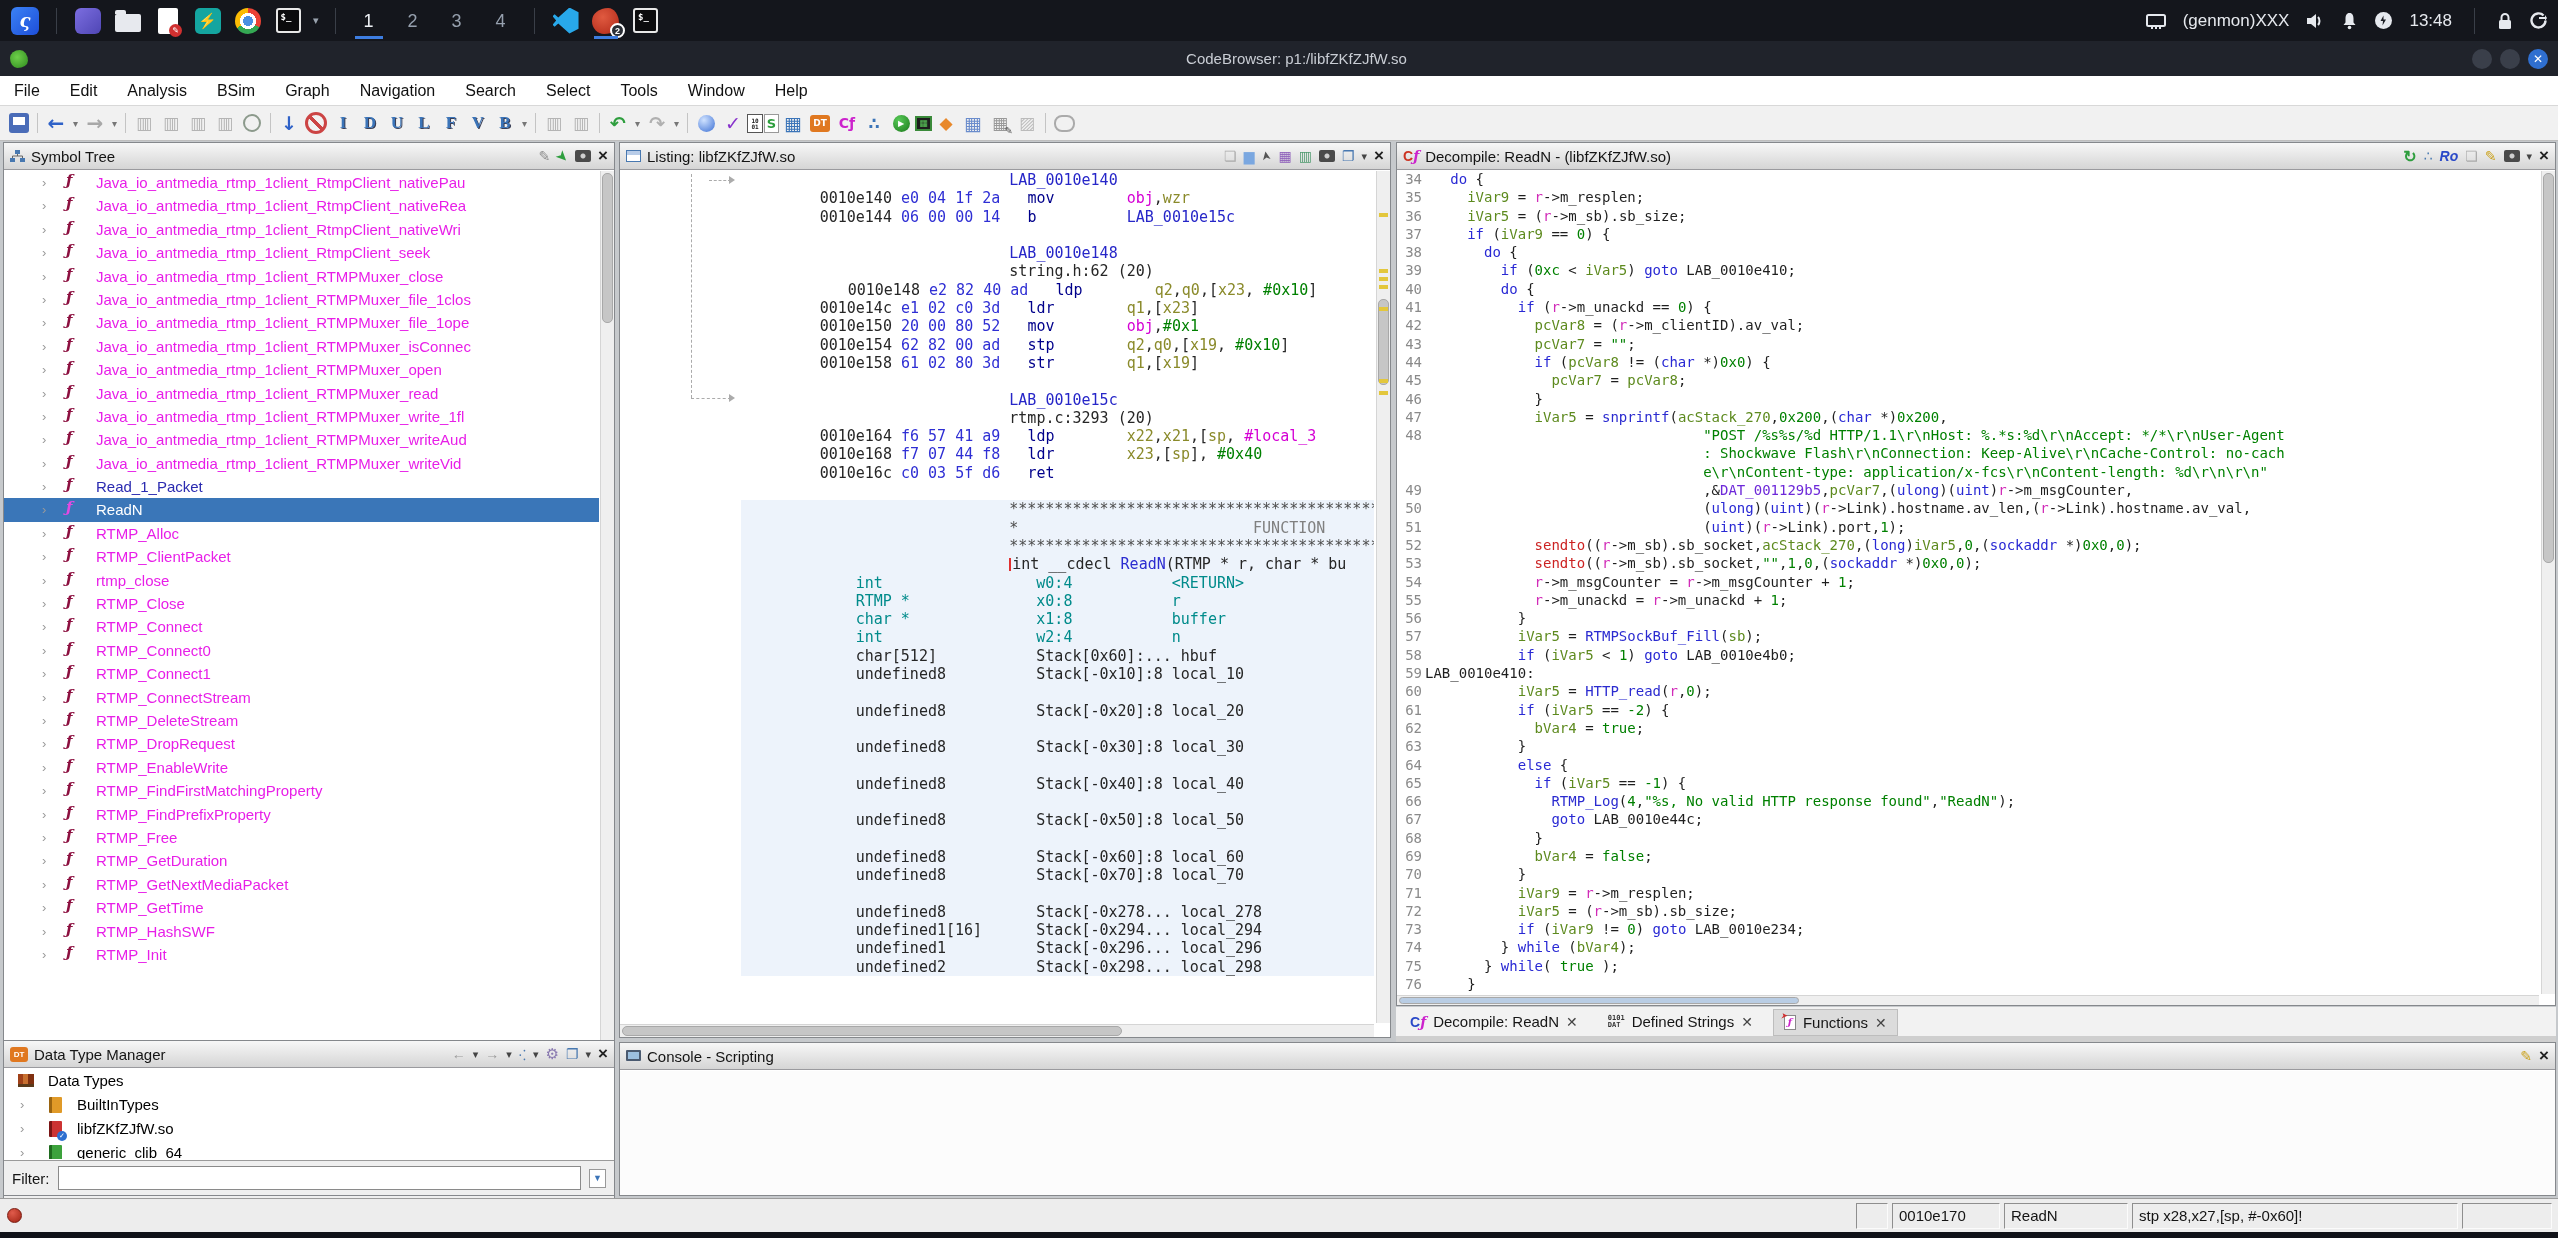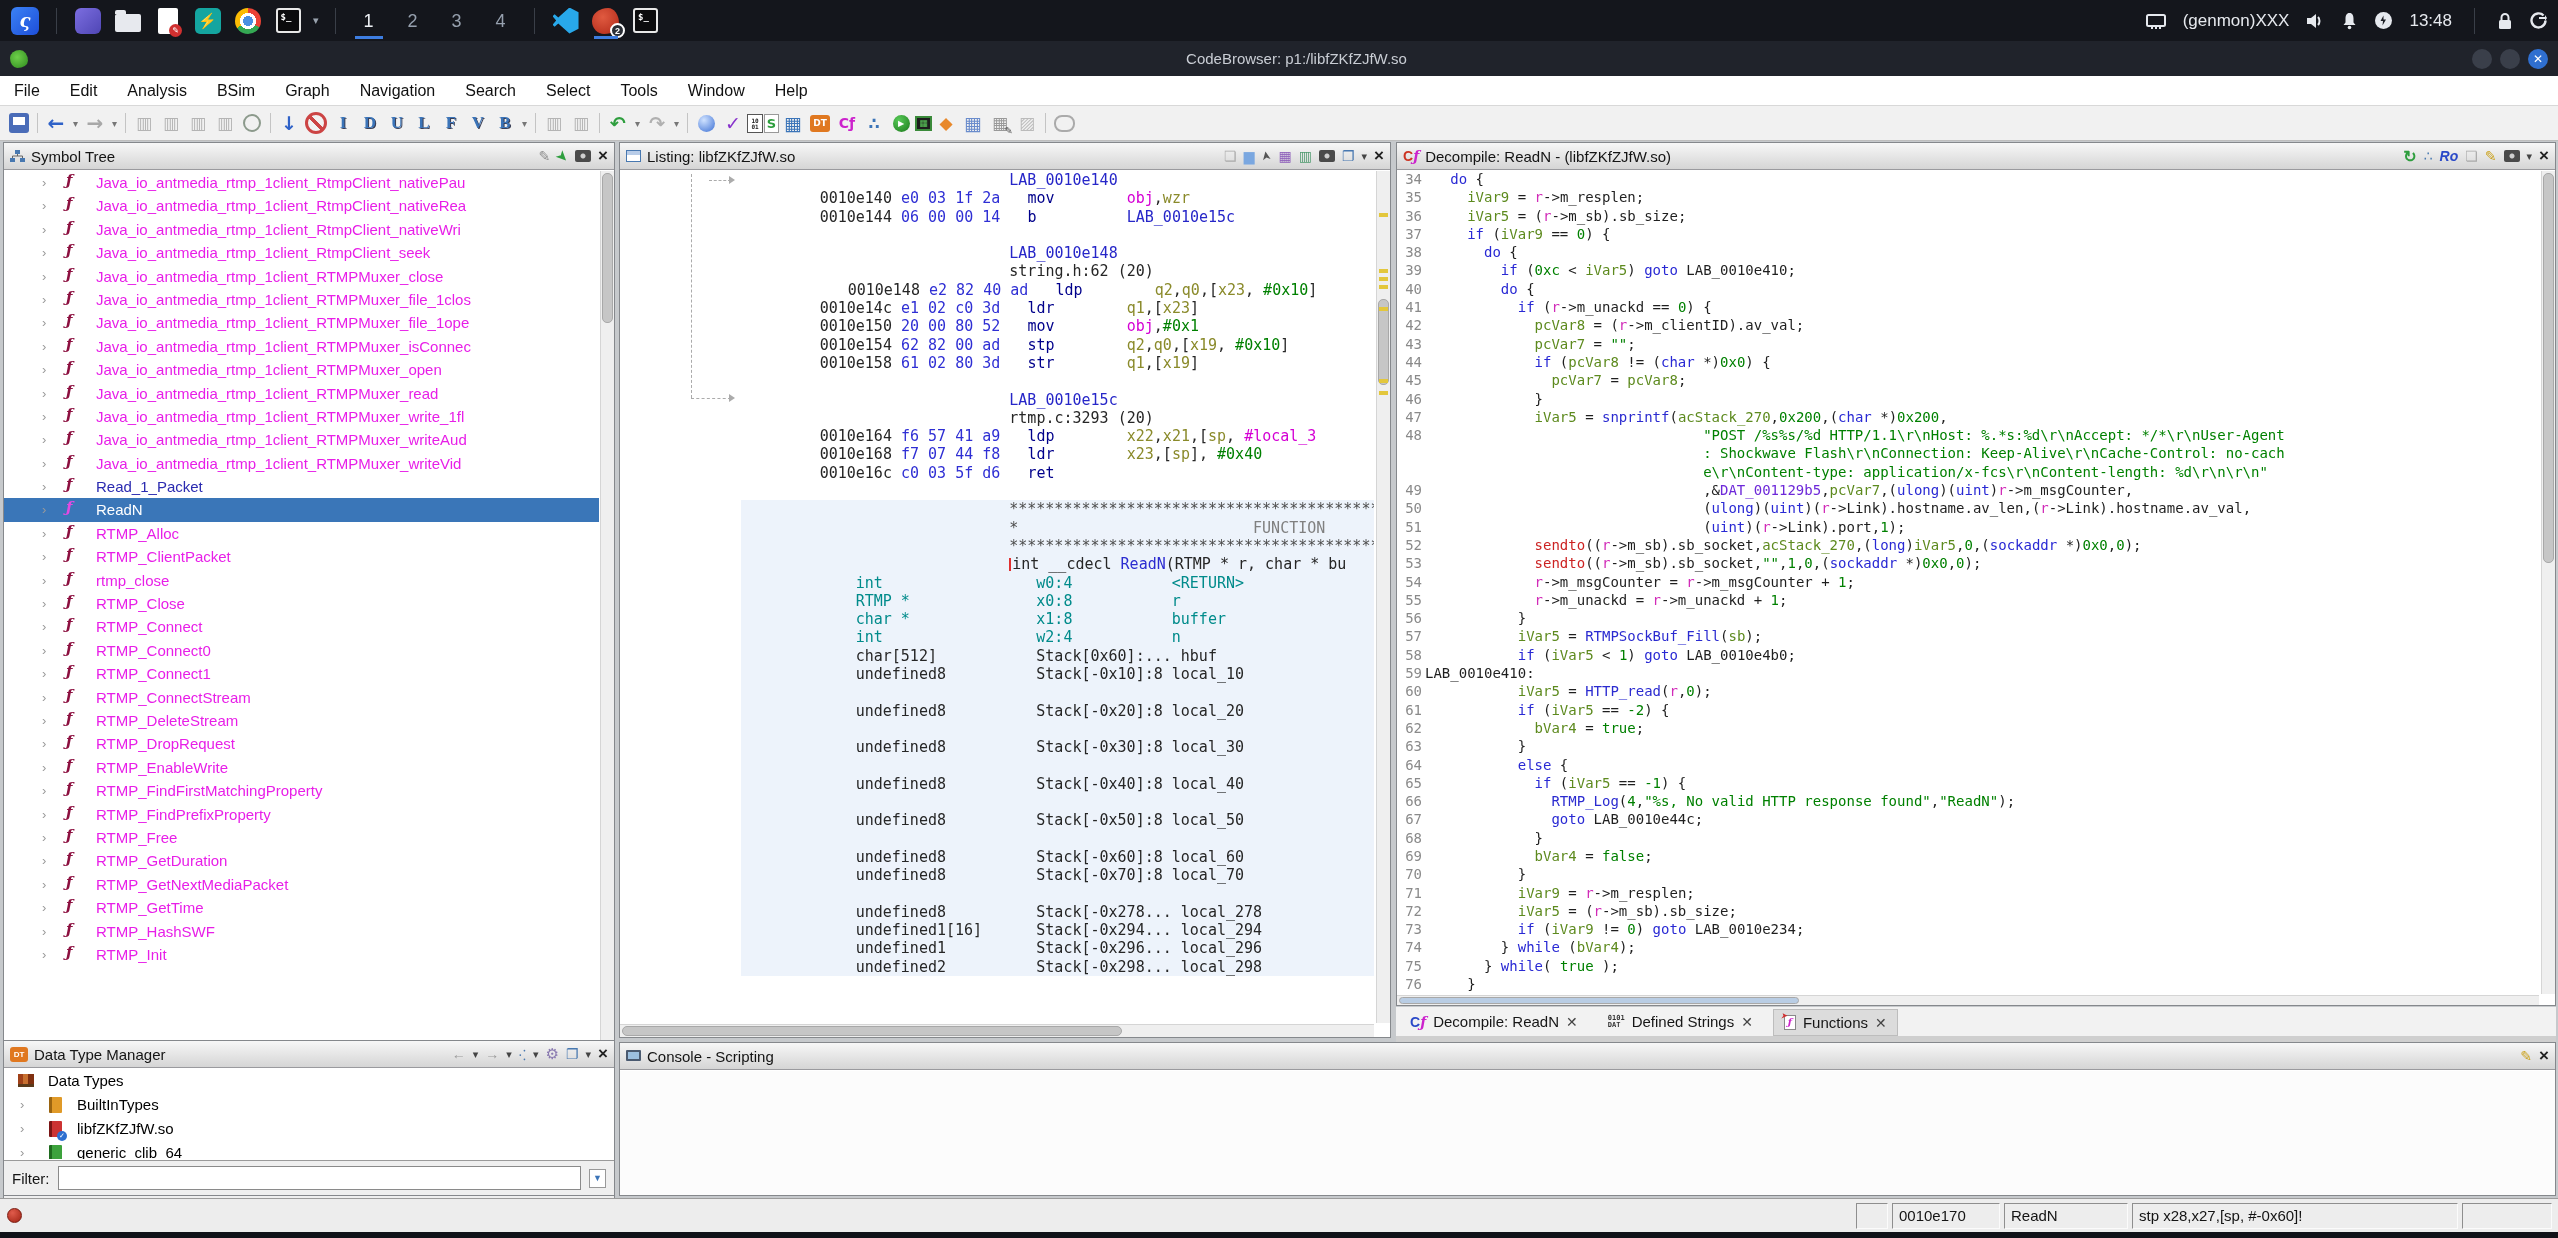--- a/index.html
+++ b/index.html
@@ -385,21 +385,21 @@
           <span class="hic x">×</span>
         </span>
       </div>
       <div class="code-area" id="lst" style="top:28px;left:1px;right:16px;bottom:14px;">
         <div class="flow" style="left:70px;top:3px;height:224px;"></div>
         <div class="flow-h" style="left:70px;top:227px;width:40px;"></div>
         <div class="flow-a" style="left:108px;top:223px;"></div>
         <div class="flow-h" style="left:88px;top:9px;width:22px;"></div>
         <div class="flow-a" style="left:108px;top:5px;"></div>
       <div class="lst-line" style="padding-left: 43ch;"><span class="c-l">LAB_0010e140</span></div>
-          <div class="lst-line" style="padding-left: 22ch;"><span class="c-a">0010e140 </span><span class="c-y">e0 03 1f 2a</span><span>   </span><span class="c-m">mov</span><span>        </span><span class="c-v">obj</span><span>,</span><span class="c-r">wzr</span></div>
+          <div class="lst-line" style="padding-left: 22ch;"><span class="c-a">0010e140 </span><span class="c-y">e0 04 1f 2a</span><span>   </span><span class="c-m">mov</span><span>        </span><span class="c-v">obj</span><span>,</span><span class="c-r">wzr</span></div>
           <div class="lst-line" style="padding-left: 22ch;"><span class="c-a">0010e144 </span><span class="c-y">06 00 00 14</span><span>   </span><span class="c-m">b</span><span>          </span><span class="c-l">LAB_0010e15c</span></div>
           <div class="lst-line" style="padding-left: 0ch;"></div>
           <div class="lst-line" style="padding-left: 43ch;"><span class="c-l">LAB_0010e148</span></div>
           <div class="lst-line" style="padding-left: 43ch;"><span class="c-s">string.h:62 (20)</span></div>
           <div class="lst-line" style="padding-left: 22ch; margin-left: 28px;"><span class="c-a">0010e148 </span><span class="c-y">e2 82 40 ad</span><span>   </span><span class="c-m">ldp</span><span>        </span><span class="c-r">q2</span><span>,</span><span class="c-r">q0</span><span>,[</span><span class="c-r">x23</span><span>, </span><span class="c-i">#0x10</span><span>]</span></div>
           <div class="lst-line" style="padding-left: 22ch;"><span class="c-a">0010e14c </span><span class="c-y">e1 02 c0 3d</span><span>   </span><span class="c-m">ldr</span><span>        </span><span class="c-r">q1</span><span>,[</span><span class="c-r">x23</span><span>]</span></div>
           <div class="lst-line" style="padding-left: 22ch;"><span class="c-a">0010e150 </span><span class="c-y">20 00 80 52</span><span>   </span><span class="c-m">mov</span><span>        </span><span class="c-v">obj</span><span>,</span><span class="c-i">#0x1</span></div>
           <div class="lst-line" style="padding-left: 22ch;"><span class="c-a">0010e154 </span><span class="c-y">62 82 00 ad</span><span>   </span><span class="c-m">stp</span><span>        </span><span class="c-r">q2</span><span>,</span><span class="c-r">q0</span><span>,[</span><span class="c-r">x19</span><span>, </span><span class="c-i">#0x10</span><span>]</span></div>
           <div class="lst-line" style="padding-left: 22ch;"><span class="c-a">0010e158 </span><span class="c-y">61 02 80 3d</span><span>   </span><span class="c-m">str</span><span>        </span><span class="c-r">q1</span><span>,[</span><span class="c-r">x19</span><span>]</span></div>
           <div class="lst-line" style="padding-left: 0ch;"></div>

